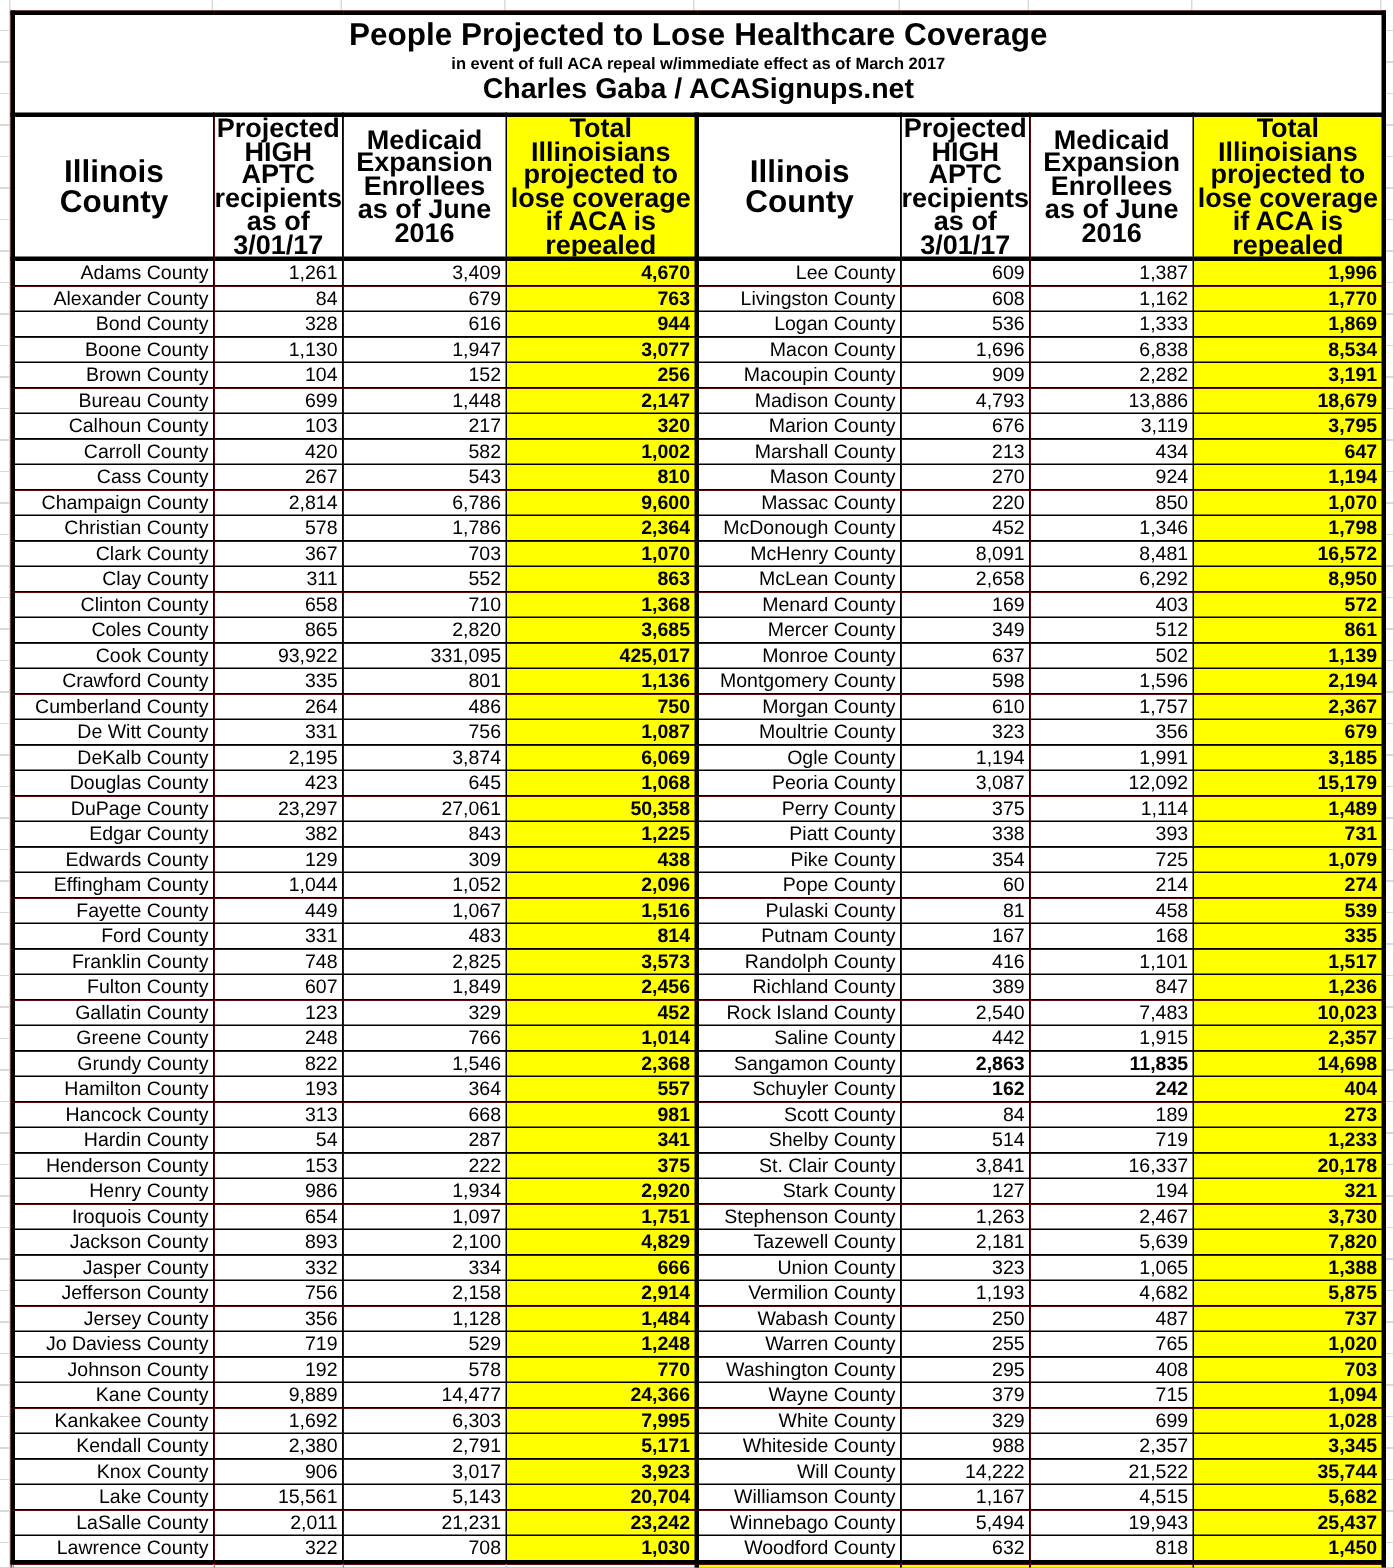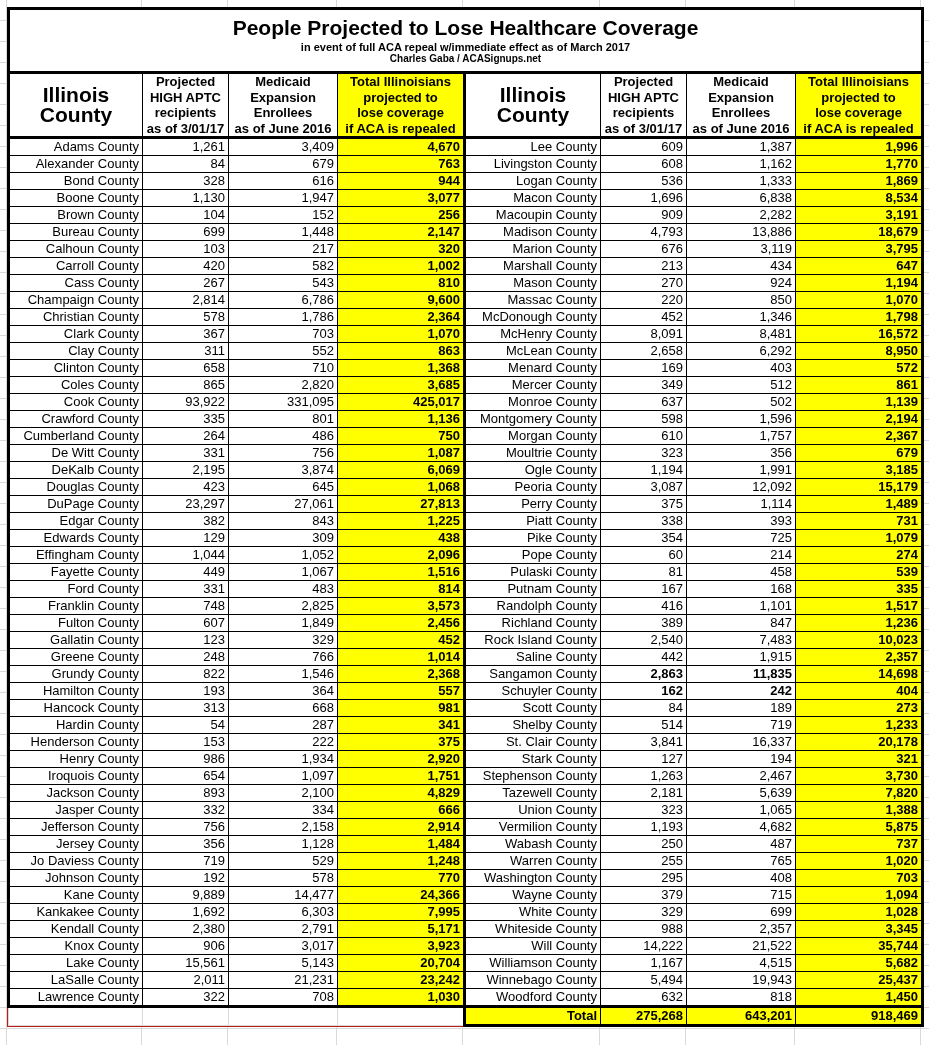--- a/index.html
+++ b/index.html
@@ -21,25 +21,25 @@
   table.main {
     position:absolute; top:7px; left:7px; z-index:1;
     border-collapse:collapse; table-layout:fixed; background:#b91c1c;
   }
   td, th { border:1px solid #000; overflow:hidden; background:#fff; box-sizing:border-box; }
 
   
   td.title-cell { border:3px solid #000; height:64px; text-align:center; vertical-align:middle; padding:2px 0 4px; }
   .t1 { font-size:21px; font-weight:700; letter-spacing:0; }
   .t2 { font-size:11px; font-weight:700; margin-top:1px; }
-  .t3 { font-size:10px; font-weight:700; }
+  .t3 { font-size:19px; font-weight:700; }
 
   
   thead th {
-    font-weight:700; font-size:13px; line-height:15.5px;
+    font-weight:700; font-size:18px; line-height:15.5px;
     white-space:pre-line; text-align:center; vertical-align:middle;
     height:65px; padding:0; border-top-width:3px; border-bottom-width:3px;
   }
   th.h-county { font-size:21px; line-height:20px; }
 
   
   tbody td {
     height:16px; font-size:13px; line-height:16px;
     text-align:right; padding:0 3px 0 1px; white-space:nowrap;
   }
@@ -331,21 +331,21 @@
           <td class="hl">1,068</td>
           <td>Peoria County</td>
           <td>3,087</td>
           <td>12,092</td>
           <td class="hl">15,179</td>
         </tr>
         <tr>
           <td>DuPage County</td>
           <td>23,297</td>
           <td>27,061</td>
-          <td class="hl">27,813</td>
+          <td class="hl">50,358</td>
           <td>Perry County</td>
           <td>375</td>
           <td>1,114</td>
           <td class="hl">1,489</td>
         </tr>
         <tr>
           <td>Edgar County</td>
           <td>382</td>
           <td>843</td>
           <td class="hl">1,225</td>

